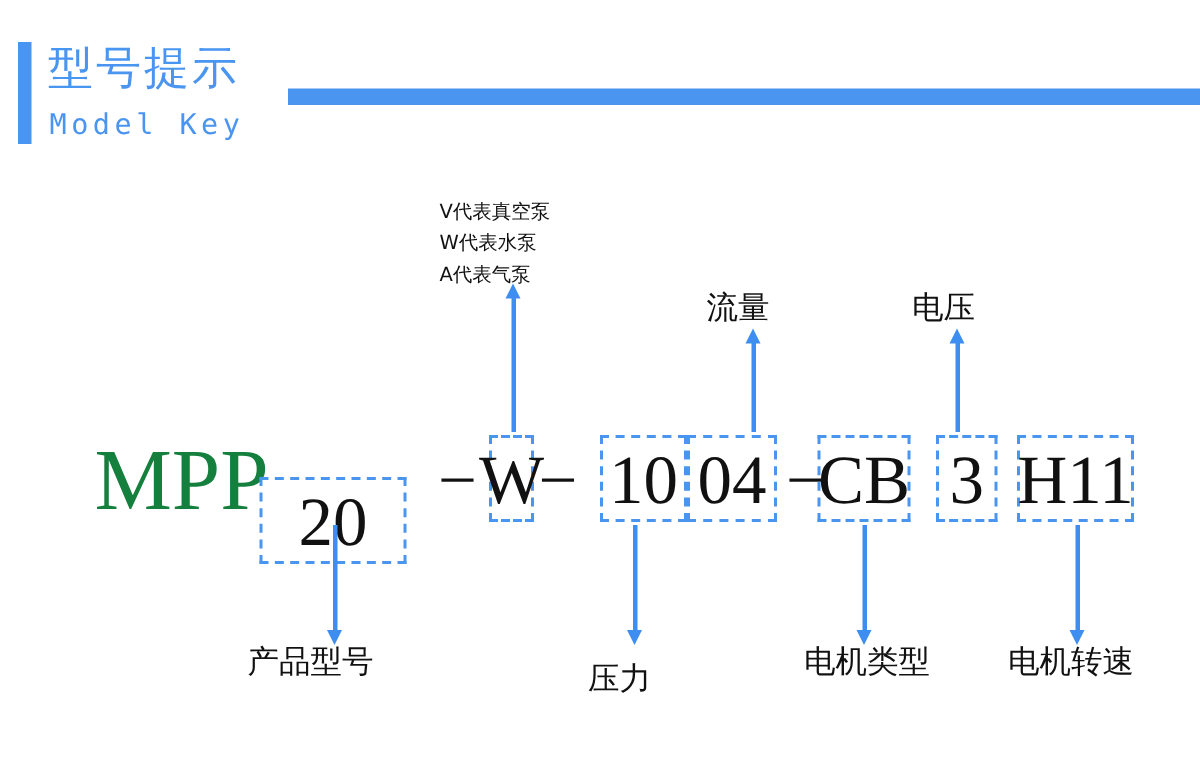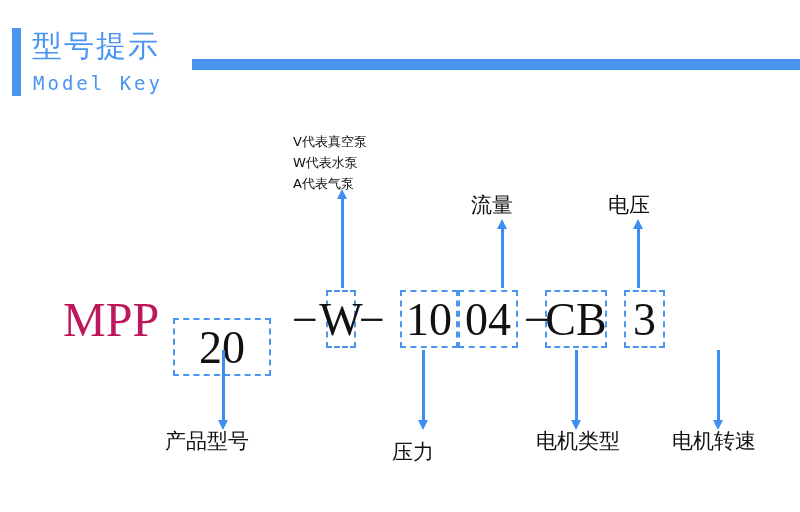--- a/index.html
+++ b/index.html
@@ -11,21 +11,21 @@
 
   
   .hdr-bar{position:absolute;left:12px;top:28px;width:9px;height:68px;background:#4a95f0;}
   .hdr-cn{position:absolute;left:32px;top:26px;font-family:"DejaVu Sans", sans-serif;
           font-size:30px;color:#4a95f0;letter-spacing:2px;line-height:40px;white-space:nowrap;}
   .hdr-en{position:absolute;left:33px;top:70px;font-family:"DejaVu Sans Mono", monospace;
           font-size:19px;color:#4a95f0;letter-spacing:3px;line-height:26px;white-space:nowrap;}
   .hdr-rule{position:absolute;left:192px;top:59px;width:608px;height:11px;background:#4a95f0;}
 
   
-  .code{position:absolute;font-family:"Liberation Serif", serif;font-size:48px;color:#be185d;
+  .code{position:absolute;font-family:"Liberation Serif", serif;font-size:58px;color:#15803d;
         line-height:58px;white-space:nowrap;}
   .boxed{position:absolute;border:2px dashed #4a95f0;box-sizing:border-box;
          display:flex;align-items:center;justify-content:center;
          font-family:"Liberation Serif", serif;font-size:46px;color:#111;white-space:nowrap;}
   .dash{position:absolute;font-family:"Liberation Serif", serif;font-size:46px;color:#111;
         line-height:58px;white-space:nowrap;}
 
   
   .lbl{position:absolute;font-family:"DejaVu Sans", sans-serif;color:#111;white-space:nowrap;}
   .lbl-big{font-size:21px;line-height:28px;}
@@ -75,20 +75,21 @@
 
   <div class="boxed" style="left:173px;top:290px;width:98px;height:58px;margin-top:28px;">20</div>
   <div class="dash" style="left:292px;top:291px;">−</div>
   <div class="boxed" style="left:326px;top:290px;width:30px;height:58px;">W</div>
   <div class="dash" style="left:359px;top:291px;">−</div>
   <div class="boxed" style="left:400px;top:290px;width:58px;height:58px;">10</div>
   <div class="boxed" style="left:458px;top:290px;width:60px;height:58px;">04</div>
   <div class="dash" style="left:524px;top:291px;">−</div>
   <div class="boxed" style="left:545px;top:290px;width:62px;height:58px;">CB</div>
   <div class="boxed" style="left:624px;top:290px;width:41px;height:58px;">3</div>
+  <div class="boxed" style="left:678px;top:290px;width:78px;height:58px;">H11</div>
 
   <div class="arrow" style="left:222px;top:350px;height:71px;">
     <div class="a-stem" style="height:71px;"></div>
       <div class="a-head-dn"></div>
   </div>
   <div class="arrow" style="left:422px;top:350px;height:71px;">
     <div class="a-stem" style="height:71px;"></div>
       <div class="a-head-dn"></div>
   </div>
   <div class="arrow" style="left:575px;top:350px;height:71px;">

